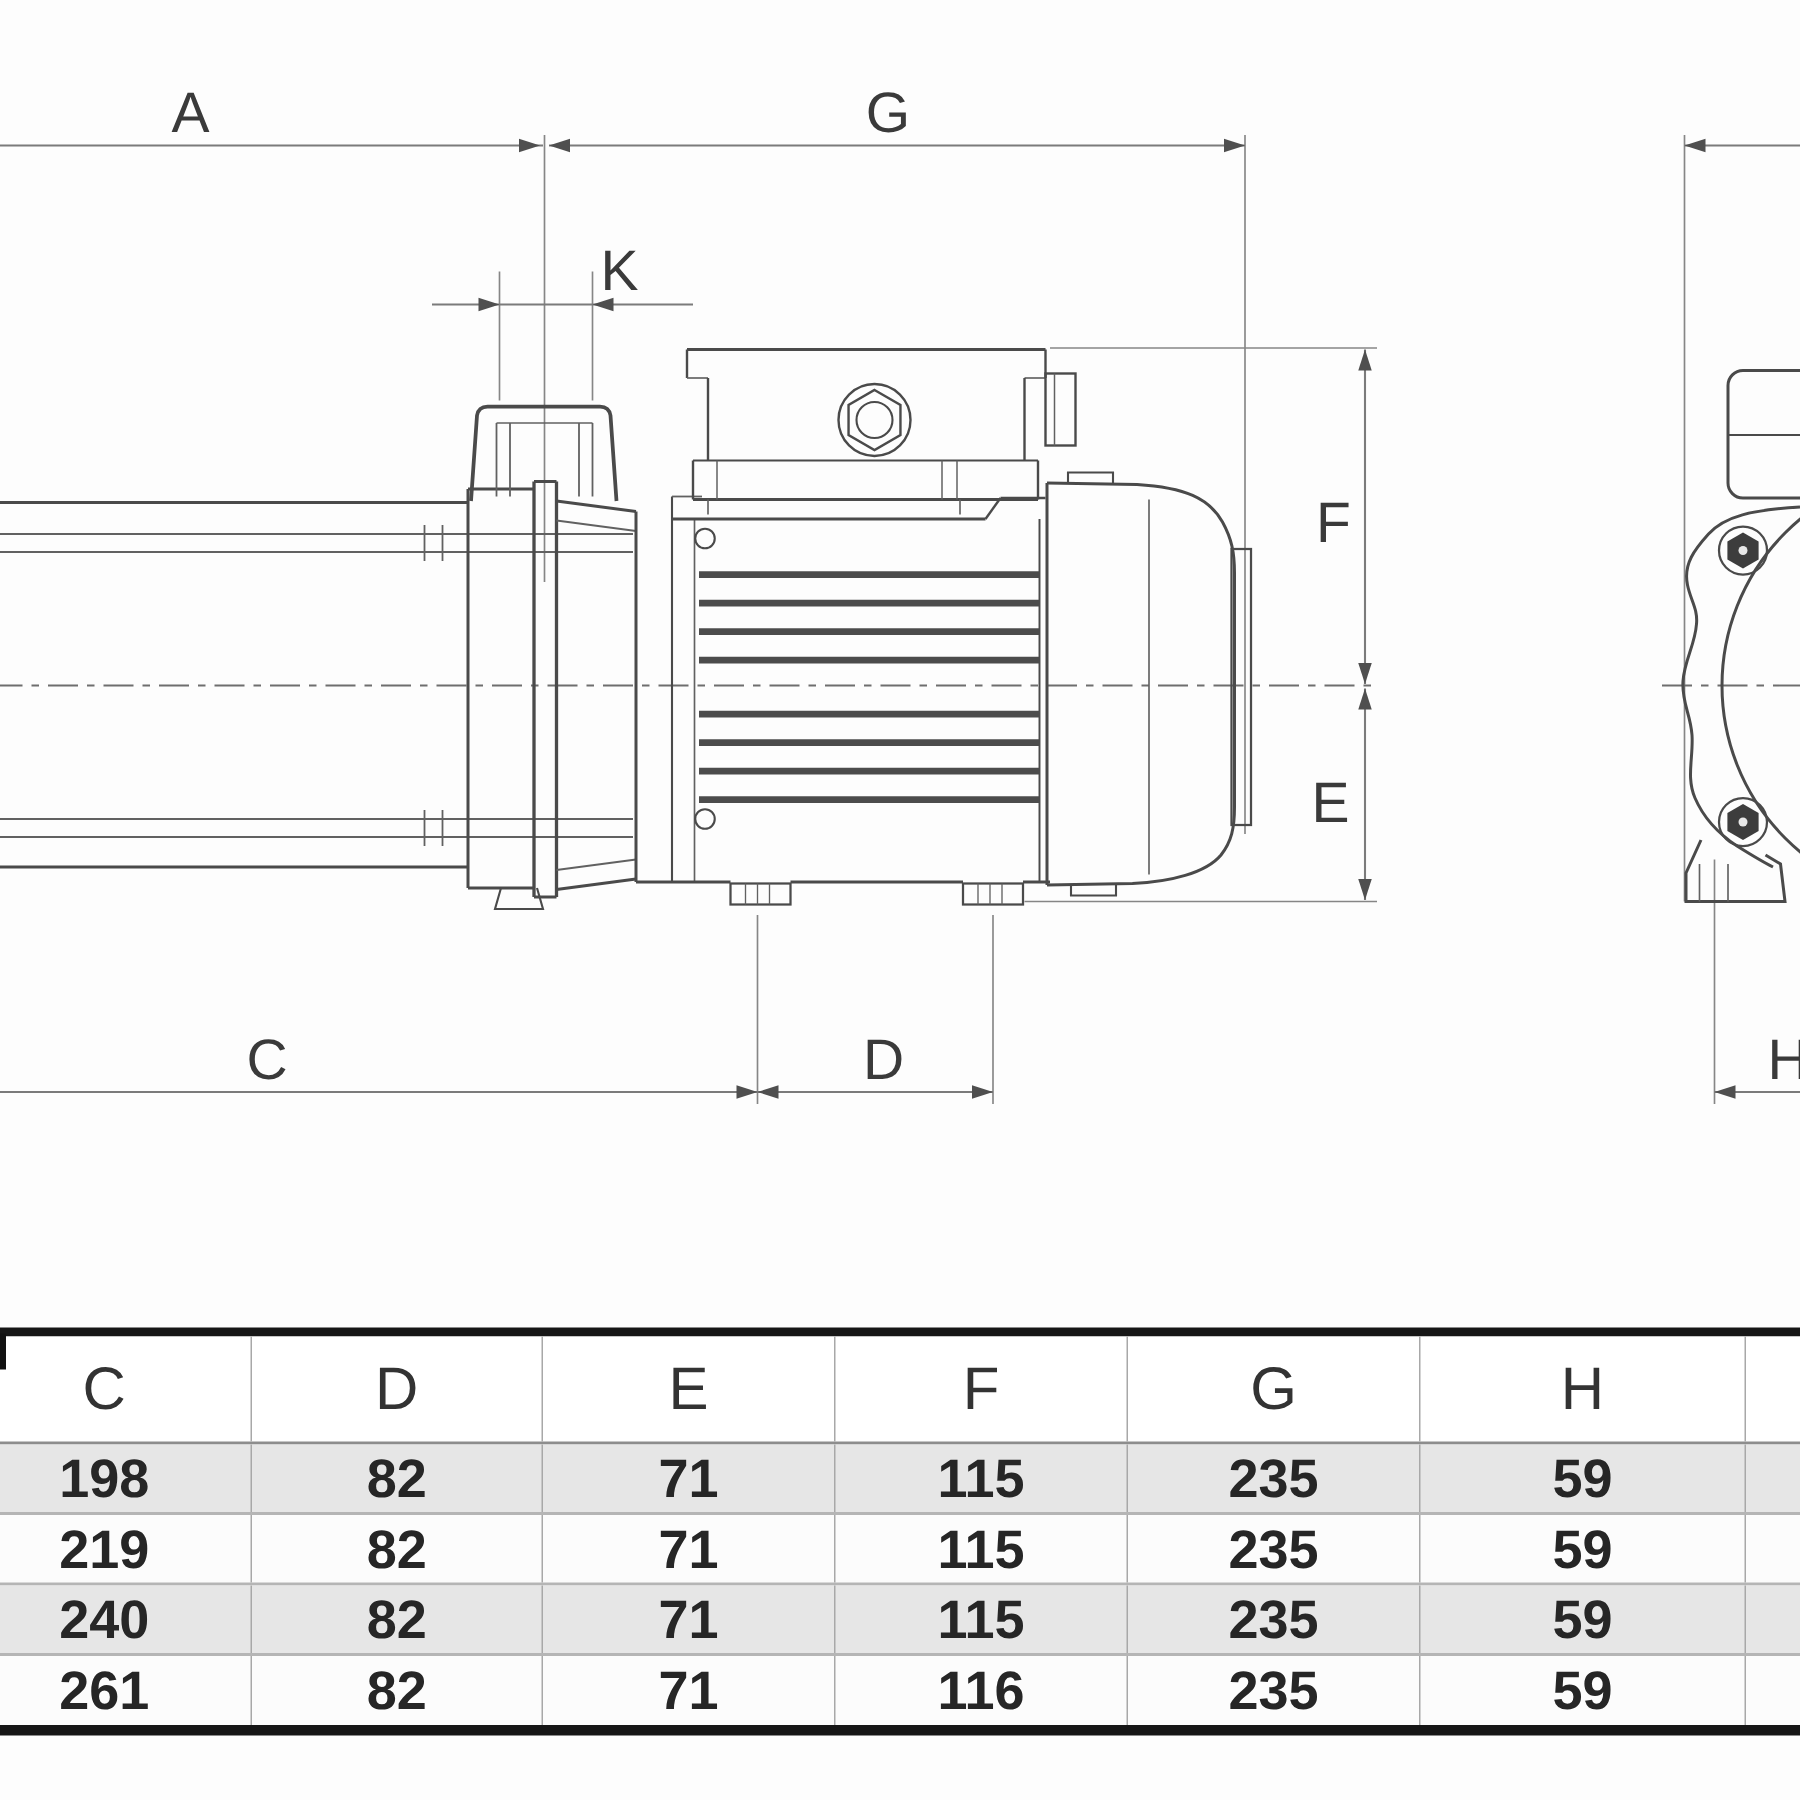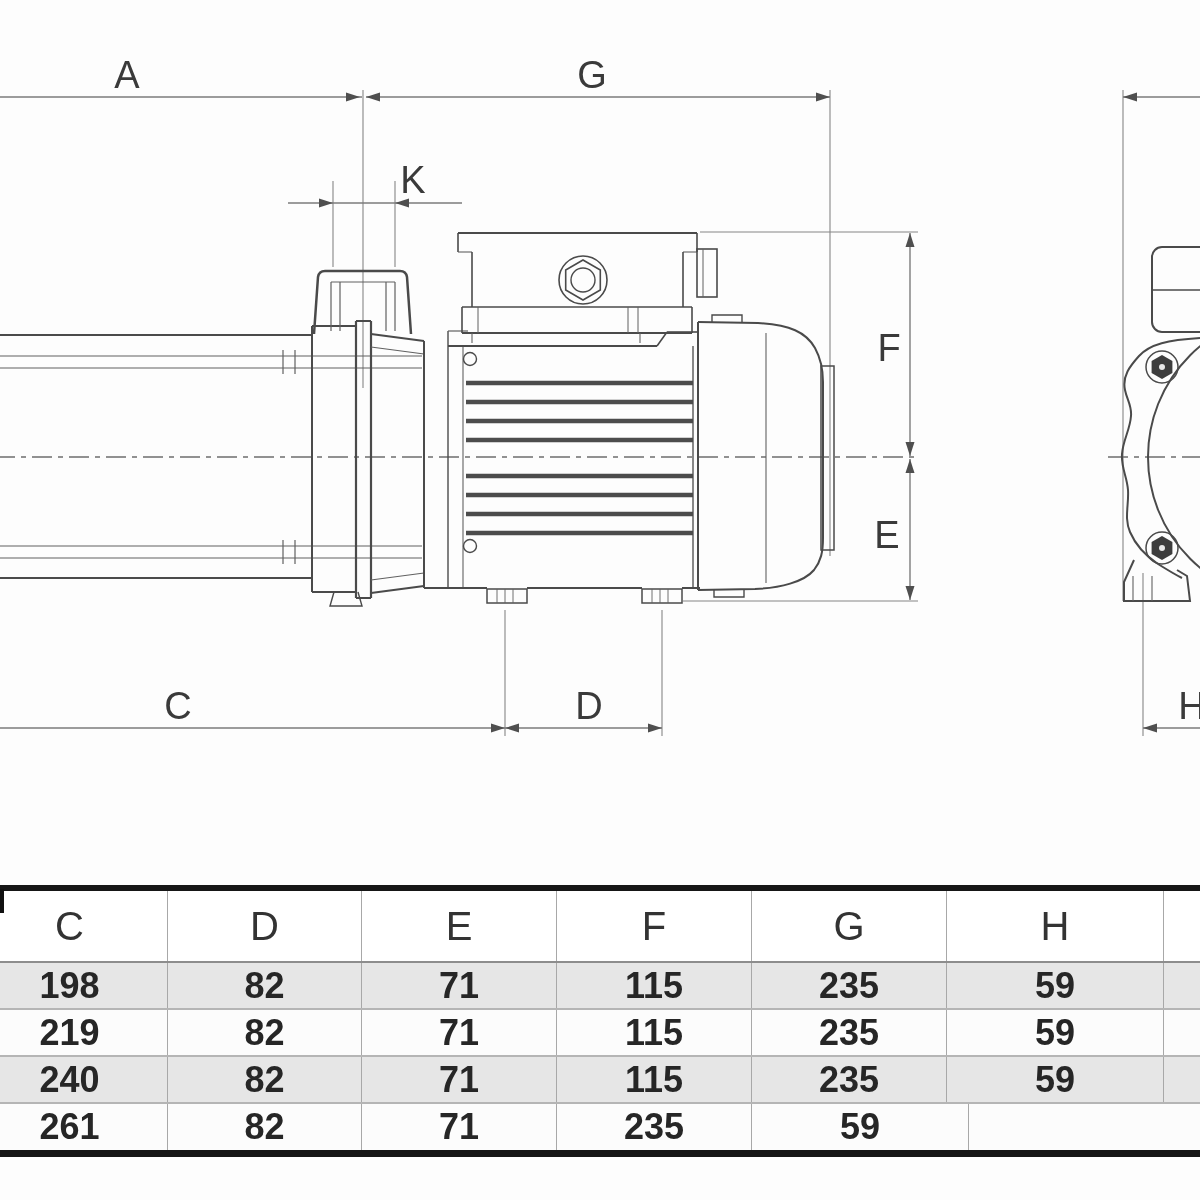--- a/index.html
+++ b/index.html
@@ -258,20 +258,21 @@
         <div class="t-cell" style="width: 195px;">71</div>
         <div class="t-cell" style="width: 195px;">115</div>
         <div class="t-cell" style="width: 195px;">235</div>
         <div class="t-cell" style="width: 217px;">59</div>
         <div class="t-cell nob" style="width: 46px;"></div>
       </div>
       <div class="t-row t-data plain last">
         <div class="t-cell" style="width: 196px;">261</div>
         <div class="t-cell" style="width: 194px;">82</div>
         <div class="t-cell" style="width: 195px;">71</div>
+        <div class="t-cell" style="width: 195px;">116</div>
         <div class="t-cell" style="width: 195px;">235</div>
         <div class="t-cell" style="width: 217px;">59</div>
         <div class="t-cell nob" style="width: 46px;"></div>
       </div>
     </div>
 <div class="table-left-remnant"></div>
 
 </div>
 
 </body></html>

